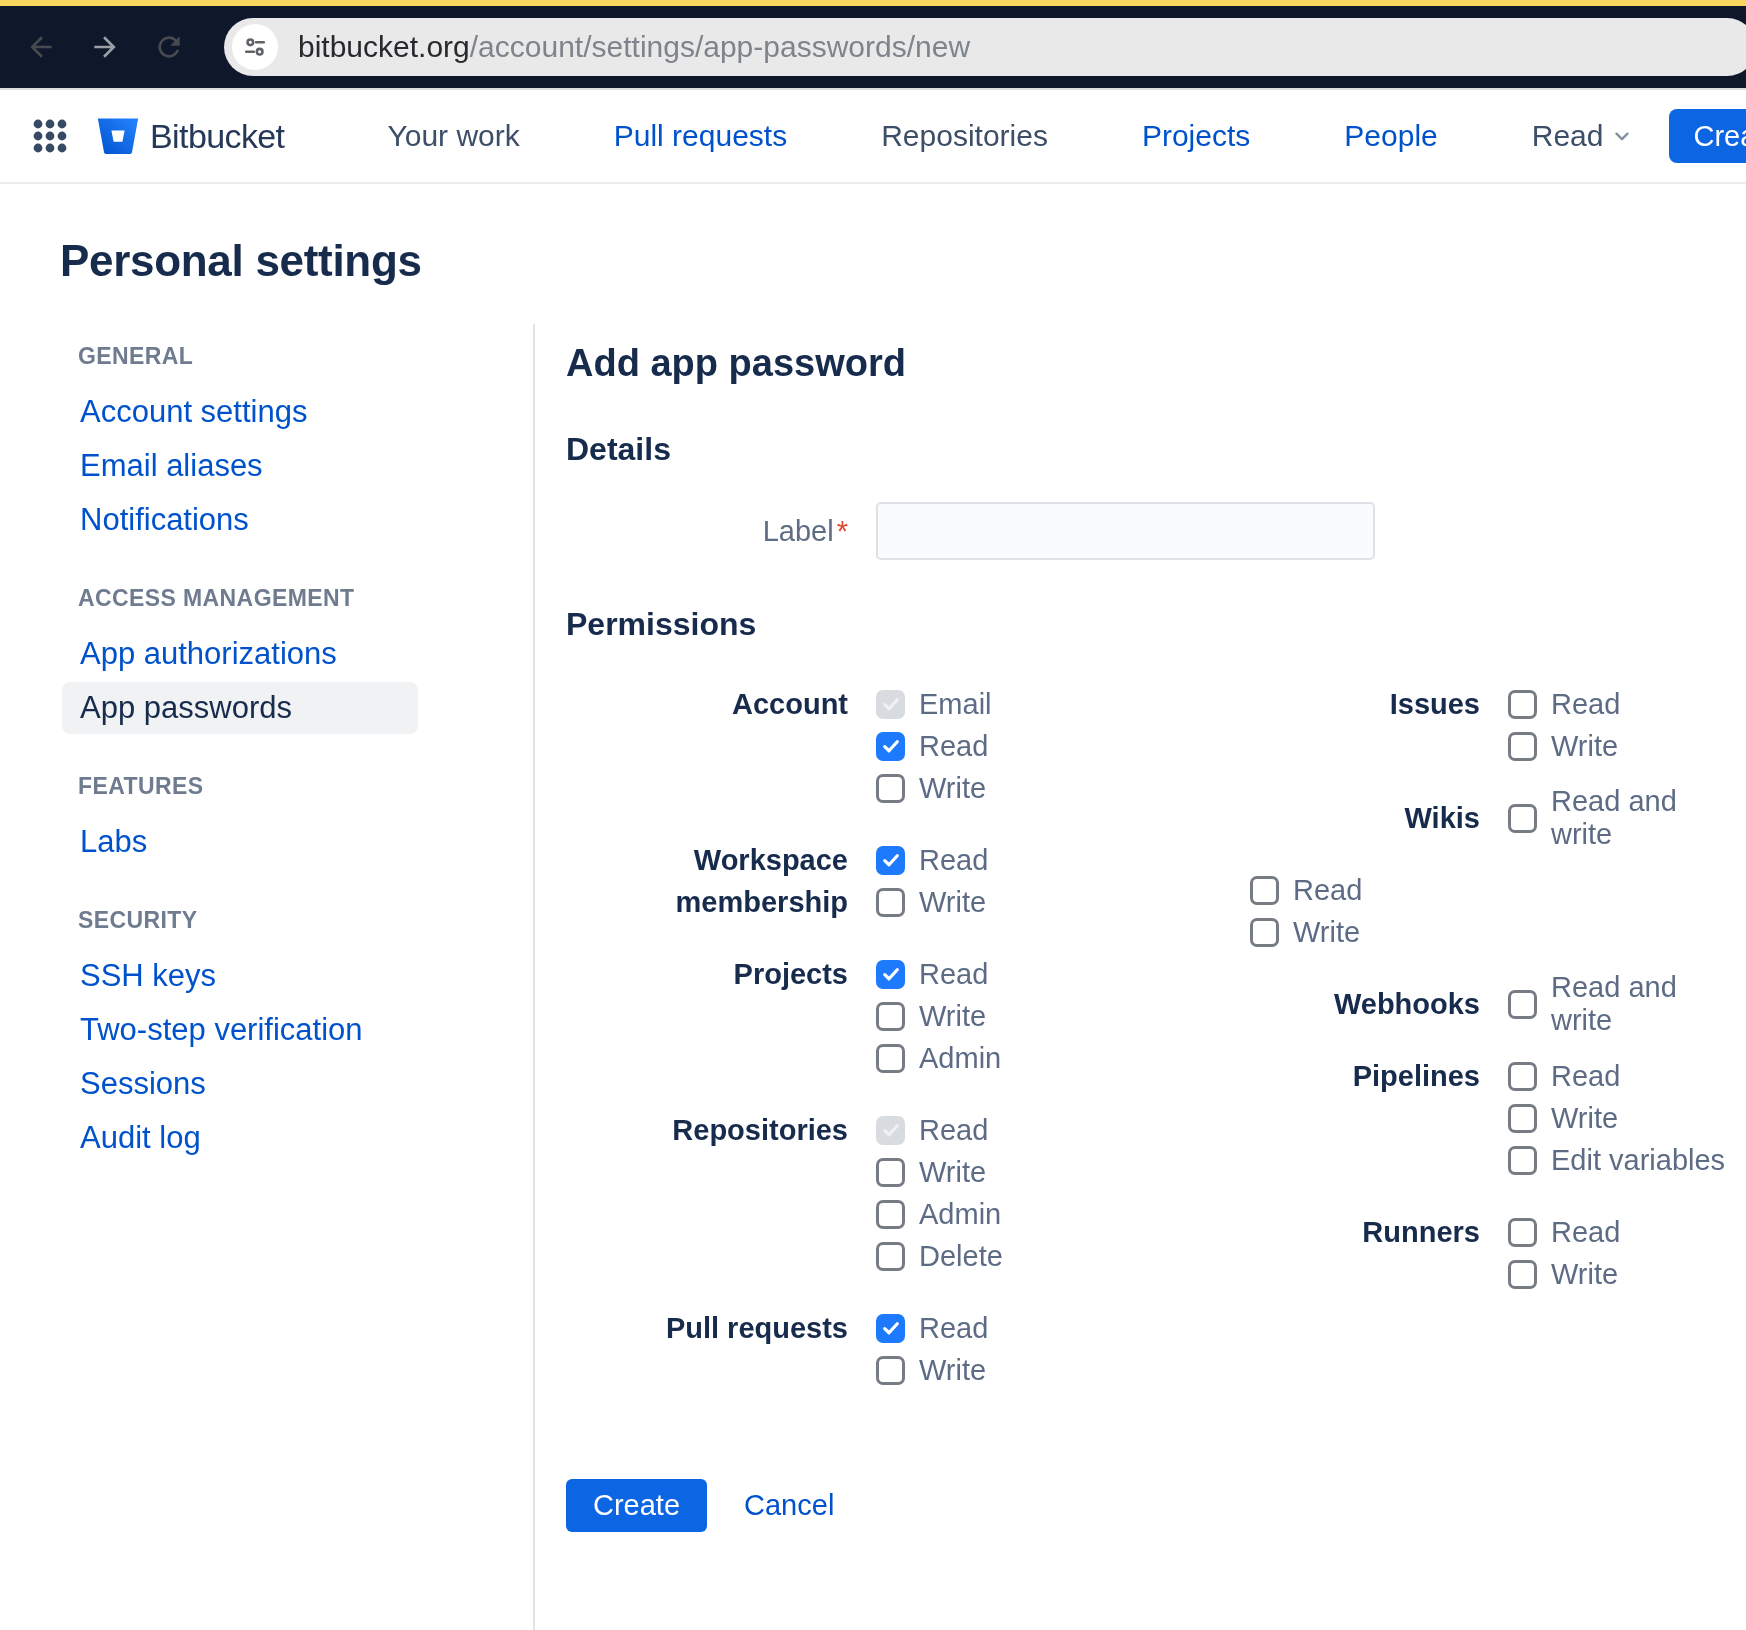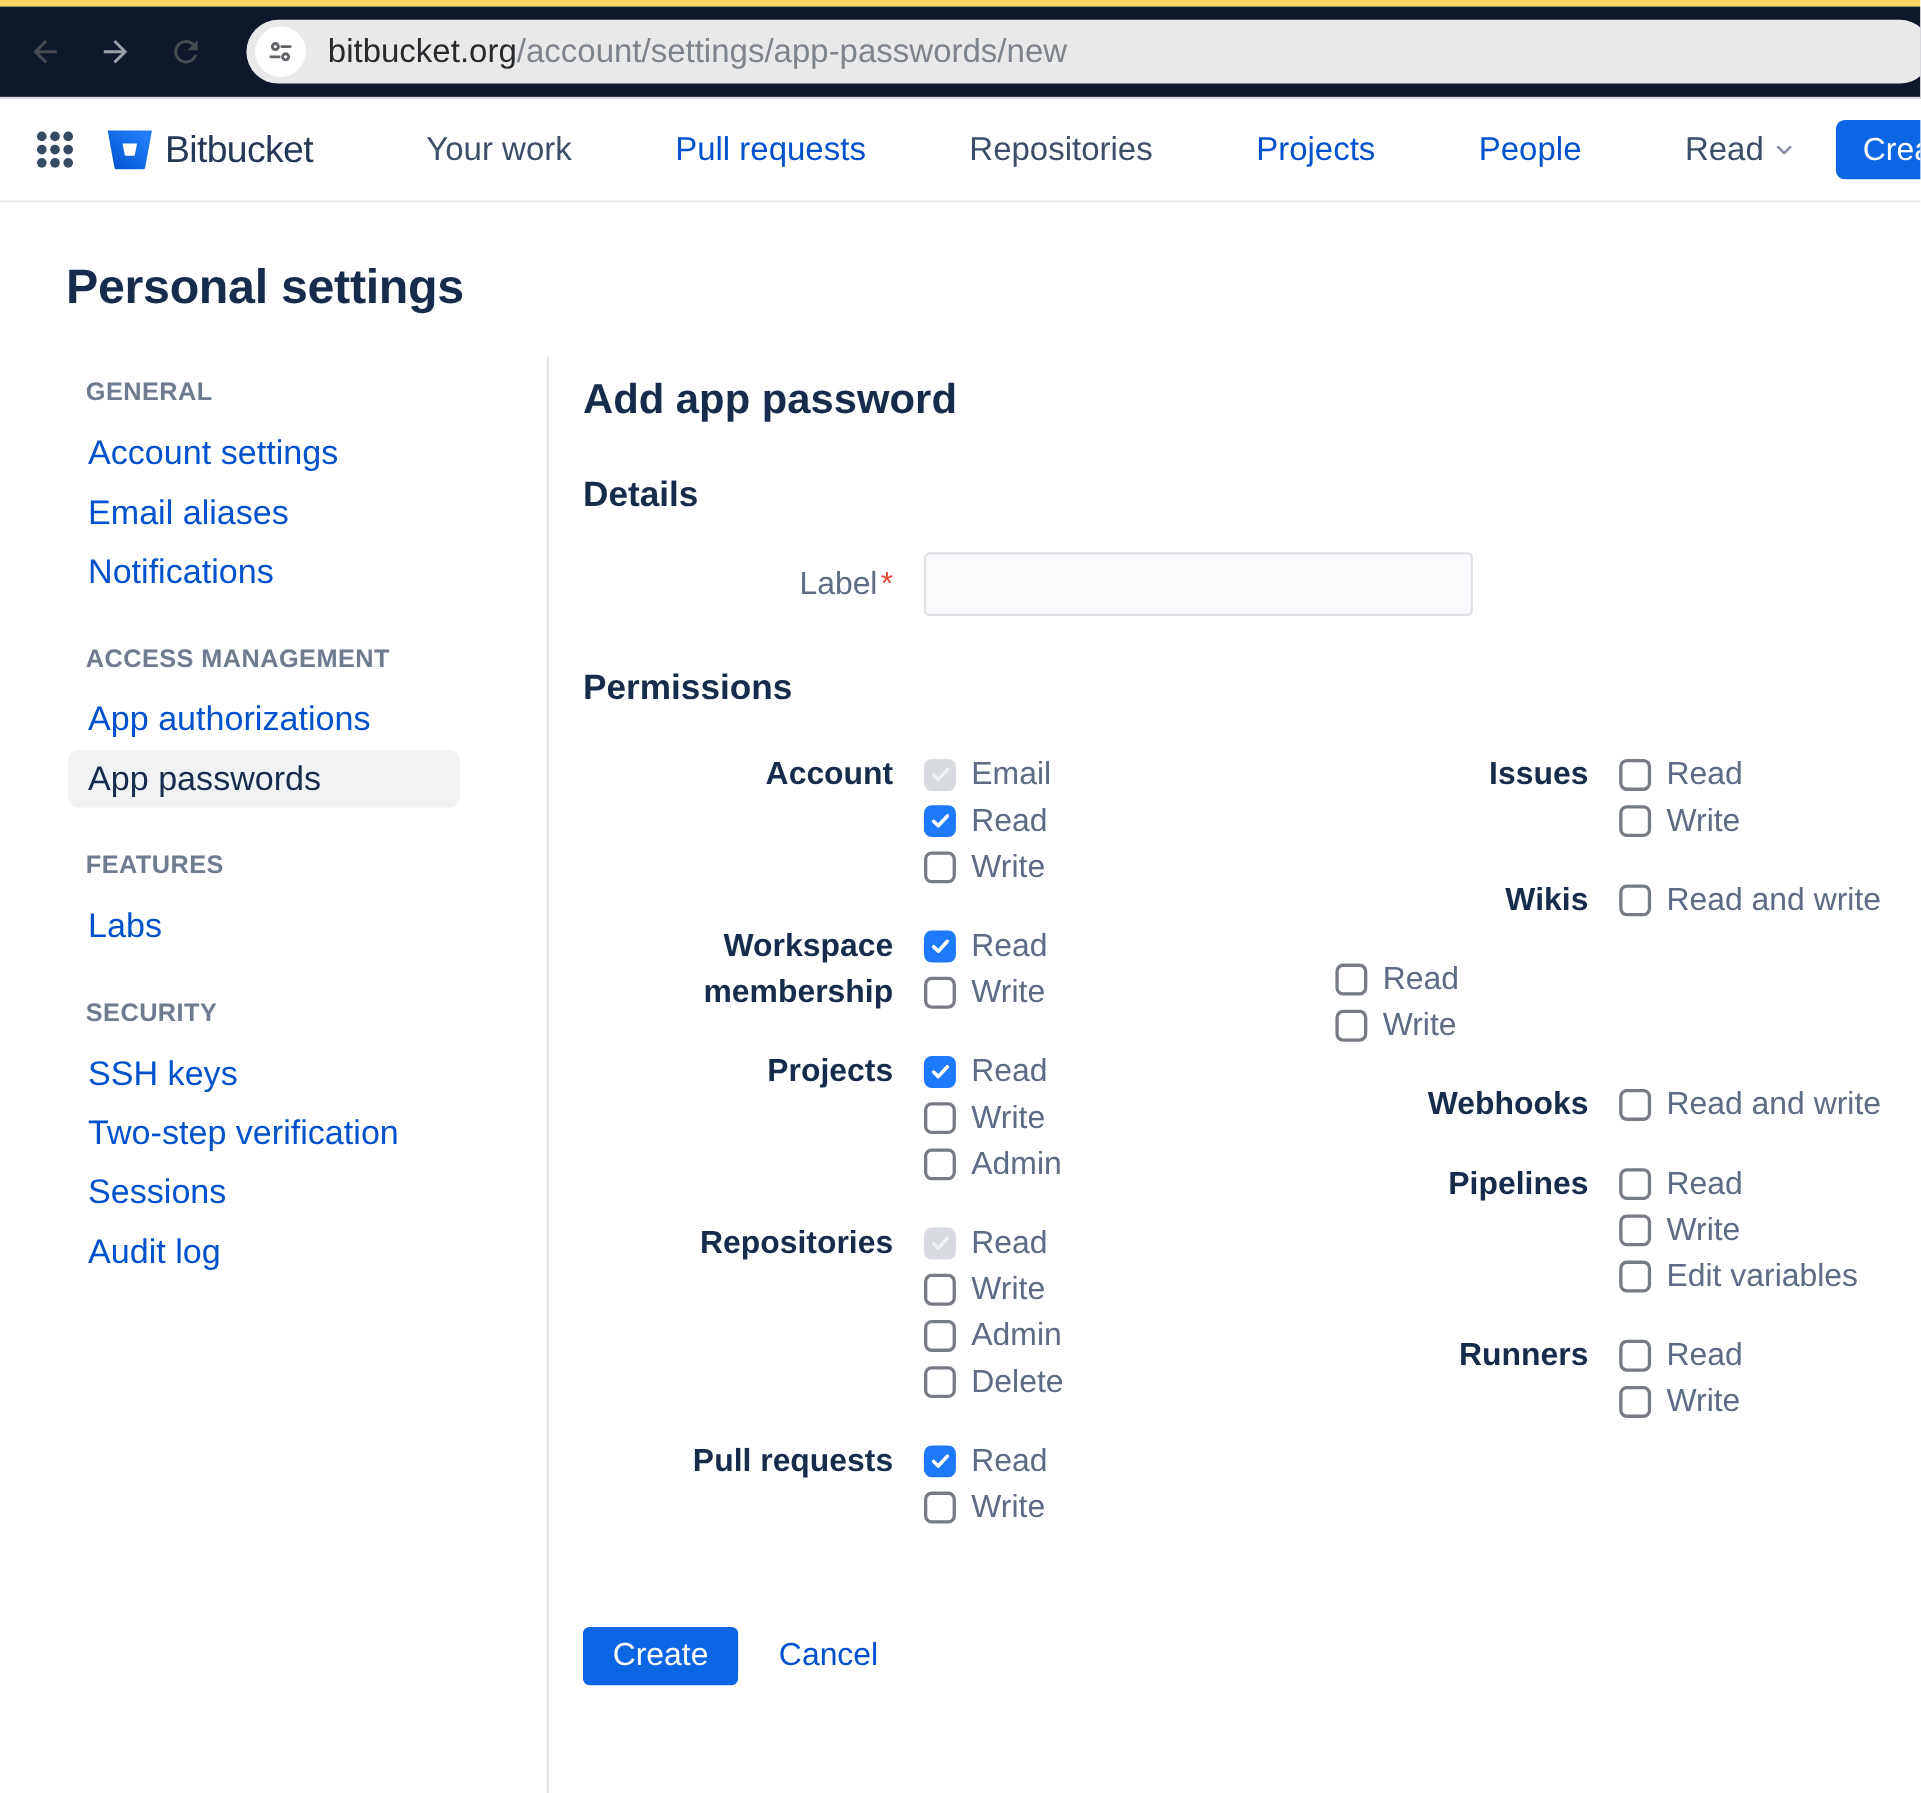--- a/index.html
+++ b/index.html
@@ -34,21 +34,21 @@
 
   
   .page-title { font-size:44px; font-weight:600; color:#172B4D; margin:52px 0 38px 60px; letter-spacing:-0.3px; }
   .content { flex:1; display:flex; align-items:stretch; }
   .sidebar { width:497px; flex:none; padding-left:60px; padding-top:10px; }
   .side-section + .side-section { margin-top:30px; }
   .side-header { font-size:23px; font-weight:700; color:#6F7B8E; letter-spacing:0.4px; padding-left:18px; margin-bottom:8px; height:44px; display:flex; align-items:center; }
   .side-item { display:flex; align-items:center; height:52px; margin:2px 0 2px 2px; width:356px; padding:0 18px; border-radius:8px; font-size:31px; color:#0052CC; text-decoration:none; cursor:pointer; }
   .side-item[data-selected="true"] { background:#F1F2F4; color:#172B4D; }
 
-  .main { flex:1; border-left:2px solid #E1E3E8; padding:10px 0 0 31px; }
+  .main { flex:1; border-left:2px solid #E1E3E8; padding:10px 0 0 31px;margin-left:36px; }
   .form-title { font-size:38px; font-weight:600; color:#172B4D; margin-top:8px; }
   .section-heading { font-size:32px; font-weight:600; color:#172B4D; margin-top:46px; }
   .form-row { display:flex; align-items:center; margin-top:34px; }
   .form-label { width:282px; flex:none; text-align:right; font-size:29px; color:#5E6C84; }
   .req { color:#E34935; margin-left:3px; }
   .text-input { margin-left:28px; width:499px; height:58px; background:#FAFBFC; border:2px solid #DFE1E6; border-radius:5px; font-size:29px; font-family:inherit; color:#172B4D; padding:0 16px; }
 
   .perm-columns { display:flex; margin-top:40px;gap:36px; }
   .perm-col-left { width:620px; flex:none; }
   .perm-col-right { flex:1; }

